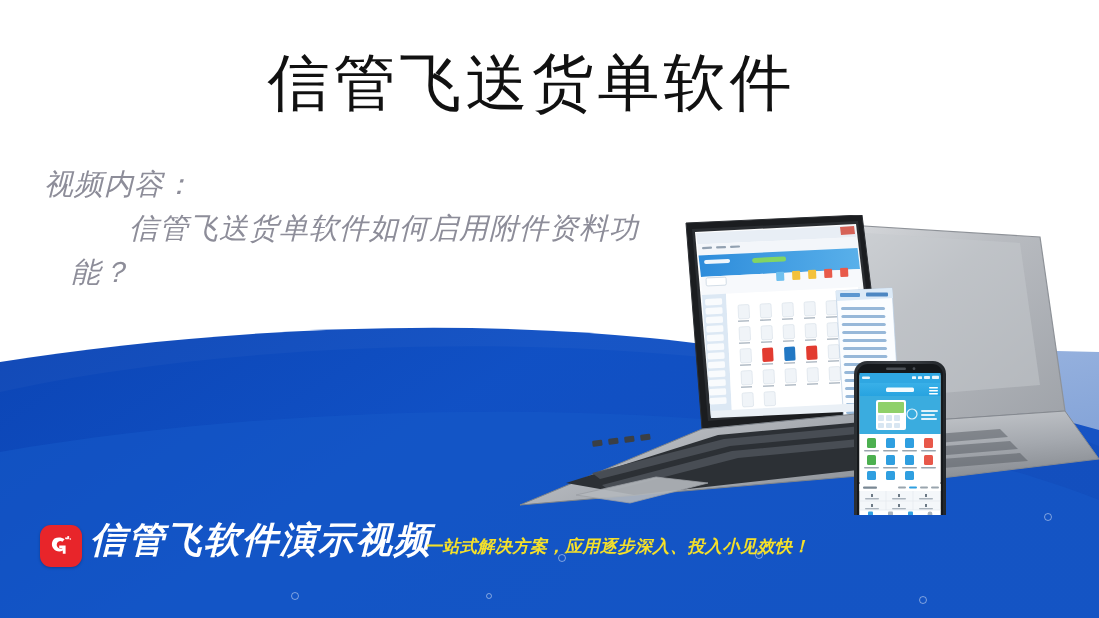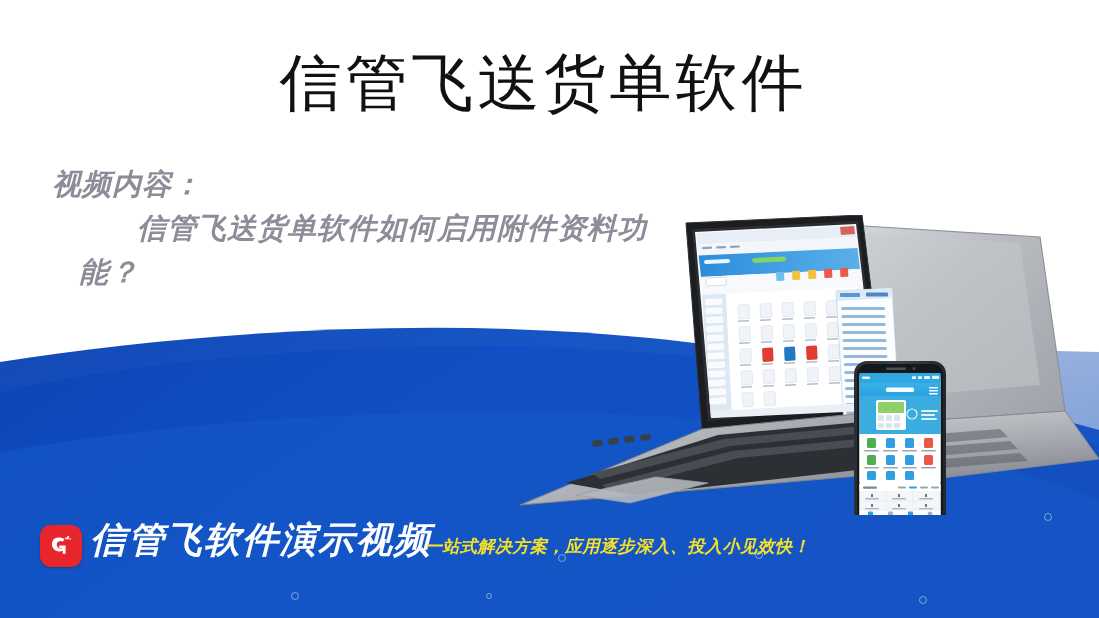--- a/index.html
+++ b/index.html
@@ -10,39 +10,38 @@
     position:relative;
   }
   #slide{position:absolute;inset:0;overflow:hidden;background:#fff;}
 
   
   .wave-layer{position:absolute;left:0;top:0;width:1099px;height:618px;}
   .wave-layer svg{display:block;width:1099px;height:618px;}
 
   
   #title{
-    position:absolute;top:47px;left:12px;width:1063px;
+    position:absolute;top:47px;left:0;width:1063px;
     text-align:center;
     font-family:"Liberation Serif","DejaVu Serif",serif;
     font-size:62px;line-height:72px;
     letter-spacing:4px;
     color:#111111;
     white-space:nowrap;
   }
 
   
   #content-block{
-    position:absolute;left:52px;top:162px;width:600px;
+    position:absolute;left:44px;top:162px;width:600px;
     font-family:"DejaVu Sans","Liberation Sans",sans-serif;
     font-style:italic;
     font-size:29px;
     line-height:44px;
     color:#8d8d99;
     letter-spacing:1px;
-    font-weight:bold;
   }
   #content-line1{display:block;}
   #content-line2{display:block;text-indent:58px;margin-left:27px;}
   #logo-mark{
     position:absolute;left:40px;top:0px;
     width:42px;height:42px;border-radius:11px;
     background:#e8252a;
     display:flex;align-items:center;justify-content:center;
     box-shadow:0 1px 3px rgba(0,0,0,.25);
   }

